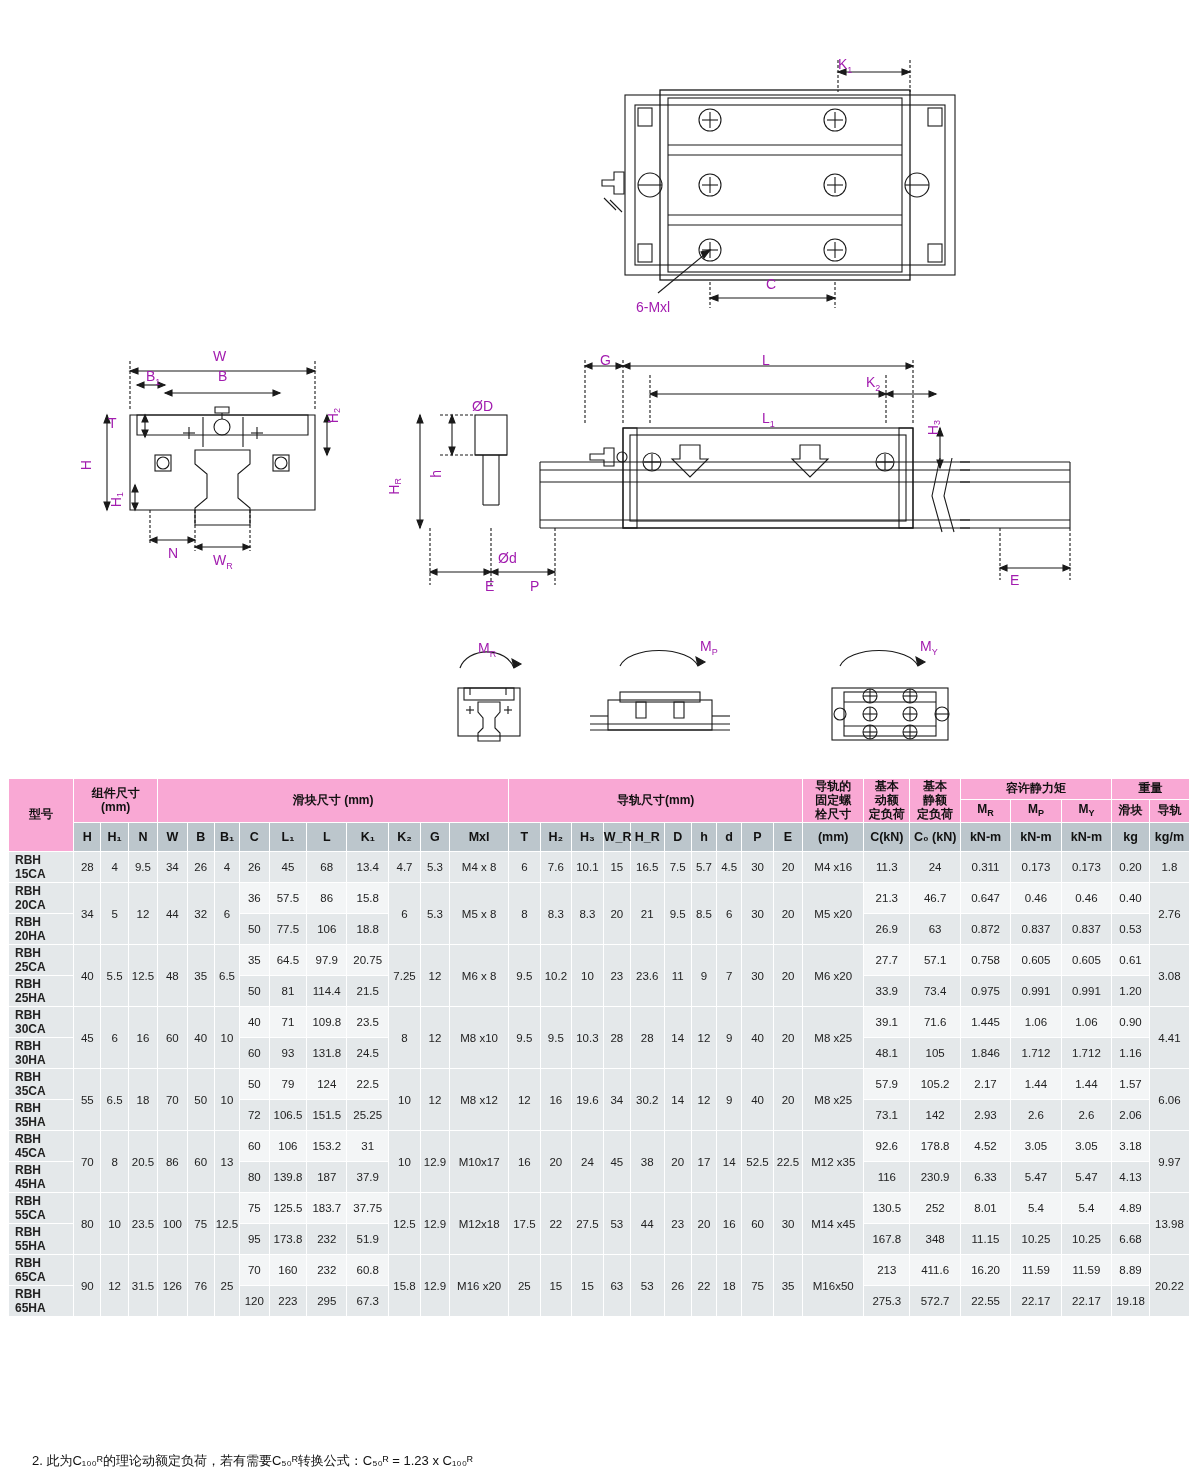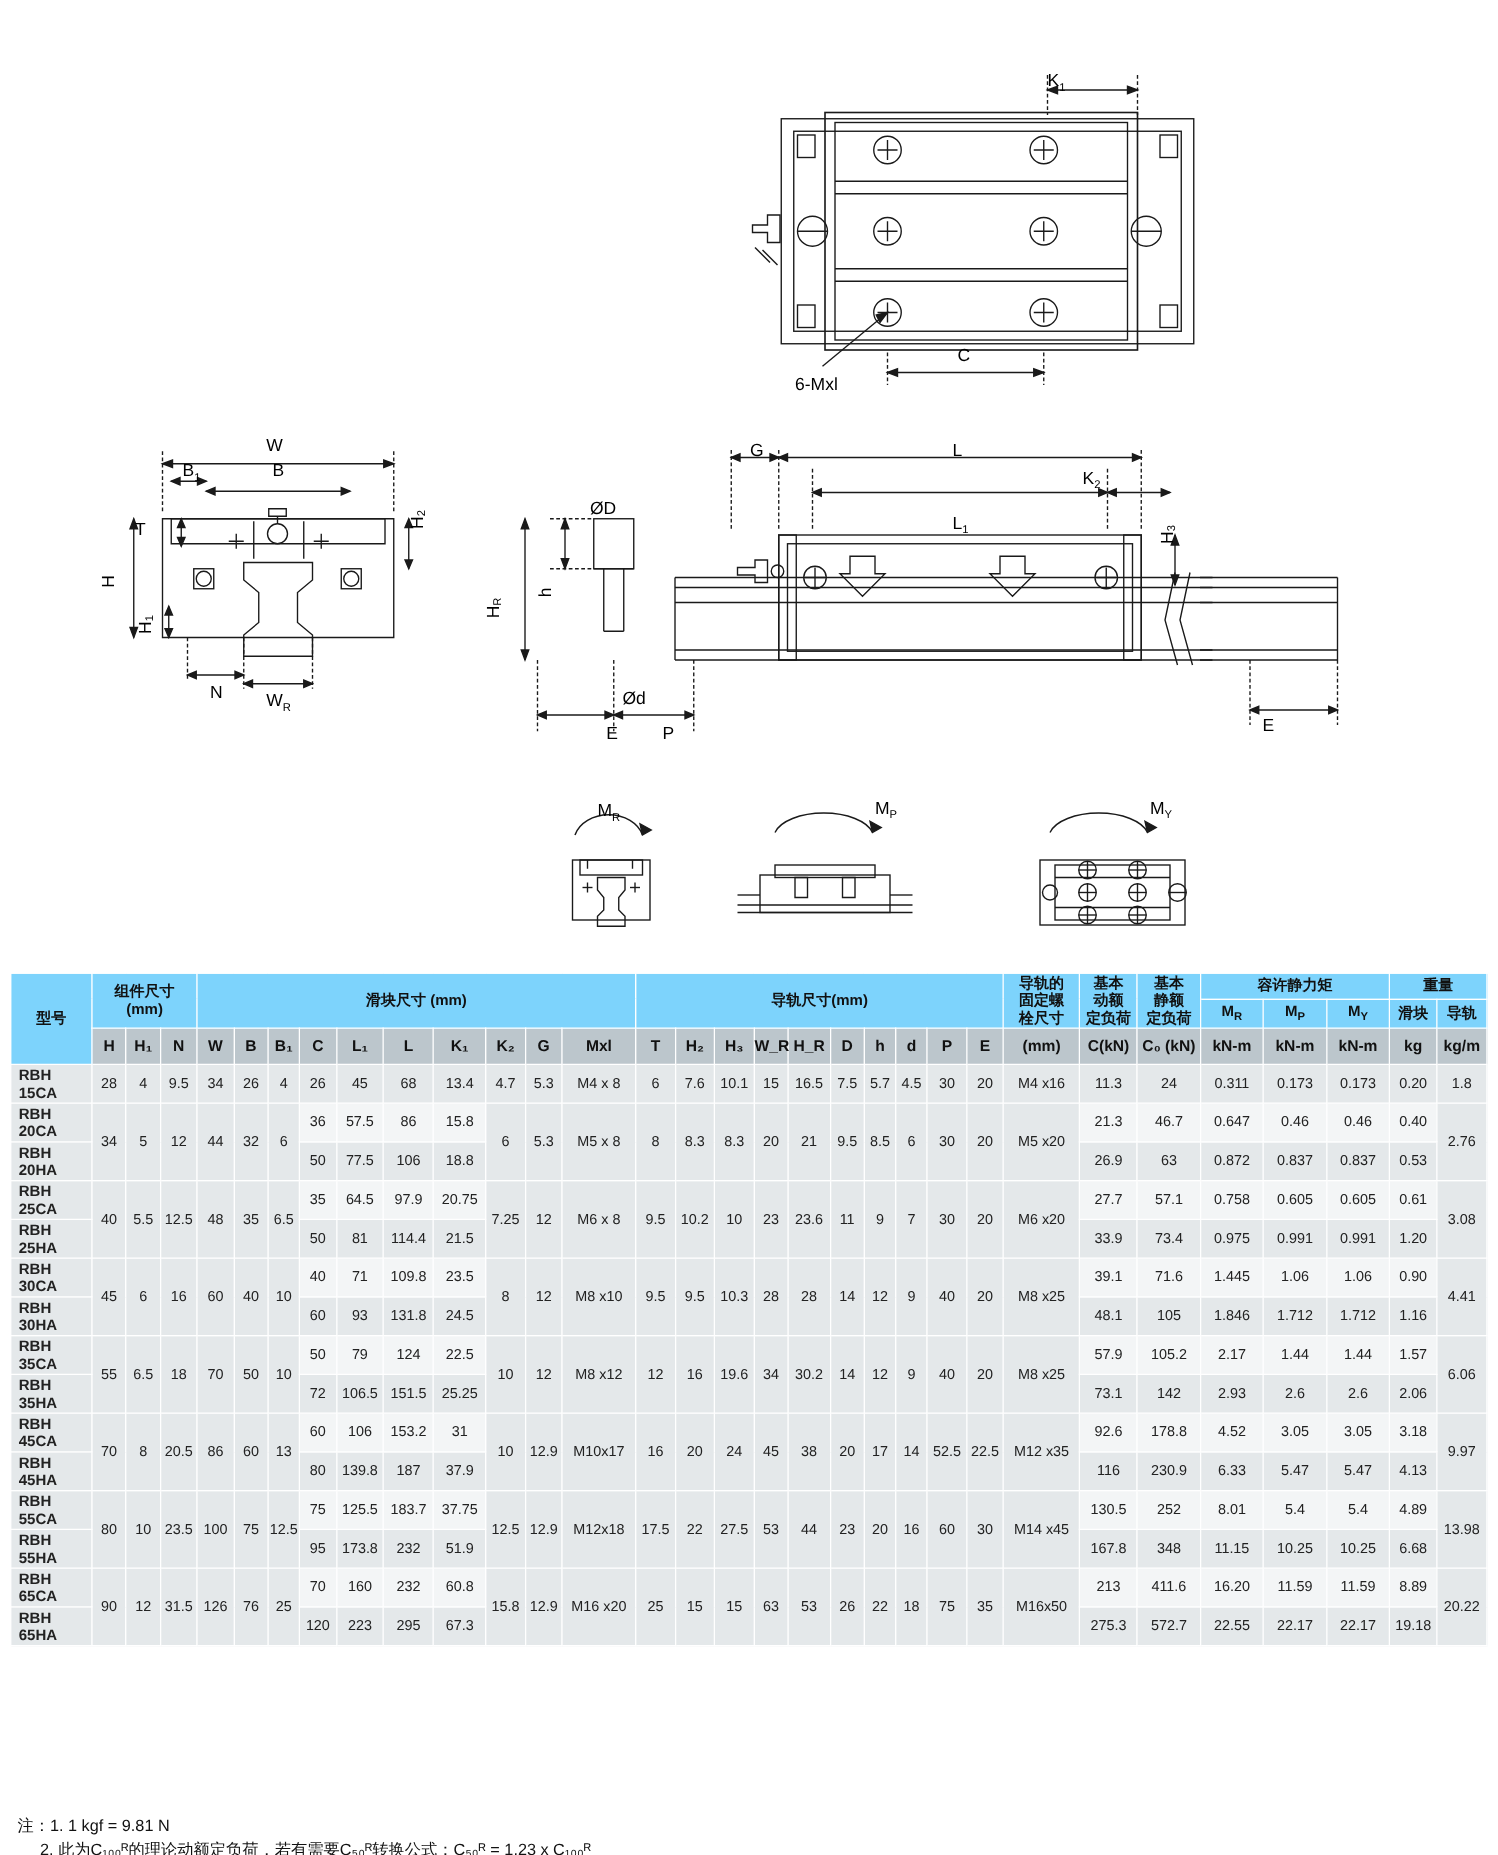--- a/index.html
+++ b/index.html
@@ -5,38 +5,38 @@
   html,body{margin:0;padding:0;}
   body{
     width:1198px;height:1484px;
     background:#ffffff;
     font-family:"Liberation Sans", sans-serif;
     color:#1a1a1a;
     position:relative;
     overflow:hidden;
   }
   .drawings{position:relative;width:1198px;height:770px;}
-  .lbl{position:absolute;font-size:14px;color:#000000;white-space:nowrap;}
+  .lbl{position:absolute;font-size:14px;color:#a21caf;white-space:nowrap;}
   .sub{font-size:9px;vertical-align:sub;}
   .vert{writing-mode:vertical-rl;transform:rotate(180deg);}
   svg{display:block;}
 
   
   .tablewrap{position:absolute;left:8px;top:778px;width:1182px;}
   table.spec{border-collapse:collapse;width:1182px;table-layout:fixed;}
   table.spec th, table.spec td{
     border:1px solid #ffffff;
     text-align:center;
     vertical-align:middle;
     font-size:11.5px;
     padding:1px 0;
     color:#222;
   }
   table.spec thead th{
-    background:#7dd3fc;
+    background:#f9a8d4;
     font-weight:bold;
     font-size:12px;
     color:#111;
     line-height:1.15;
   }
   table.spec thead th.sym{
     background:#bcc6cc;
     font-weight:bold;
     font-size:12.5px;
     height:26px;
@@ -822,15 +822,14 @@
           <td class="shade">22.55</td>
           <td class="shade">22.17</td>
           <td class="shade">22.17</td>
           <td class="shade">19.18</td>
         </tr>
       </tbody>
   </table>
 </div>
 
 <div class="notes">
-  <div>注：1. 1 kgf = 9.81 N</div>
   <div style="padding-left:18px">2. 此为C₁₀₀ᴿ的理论动额定负荷，若有需要C₅₀ᴿ转换公式：C₅₀ᴿ = 1.23 x C₁₀₀ᴿ</div>
 </div>
 
 </body></html>

